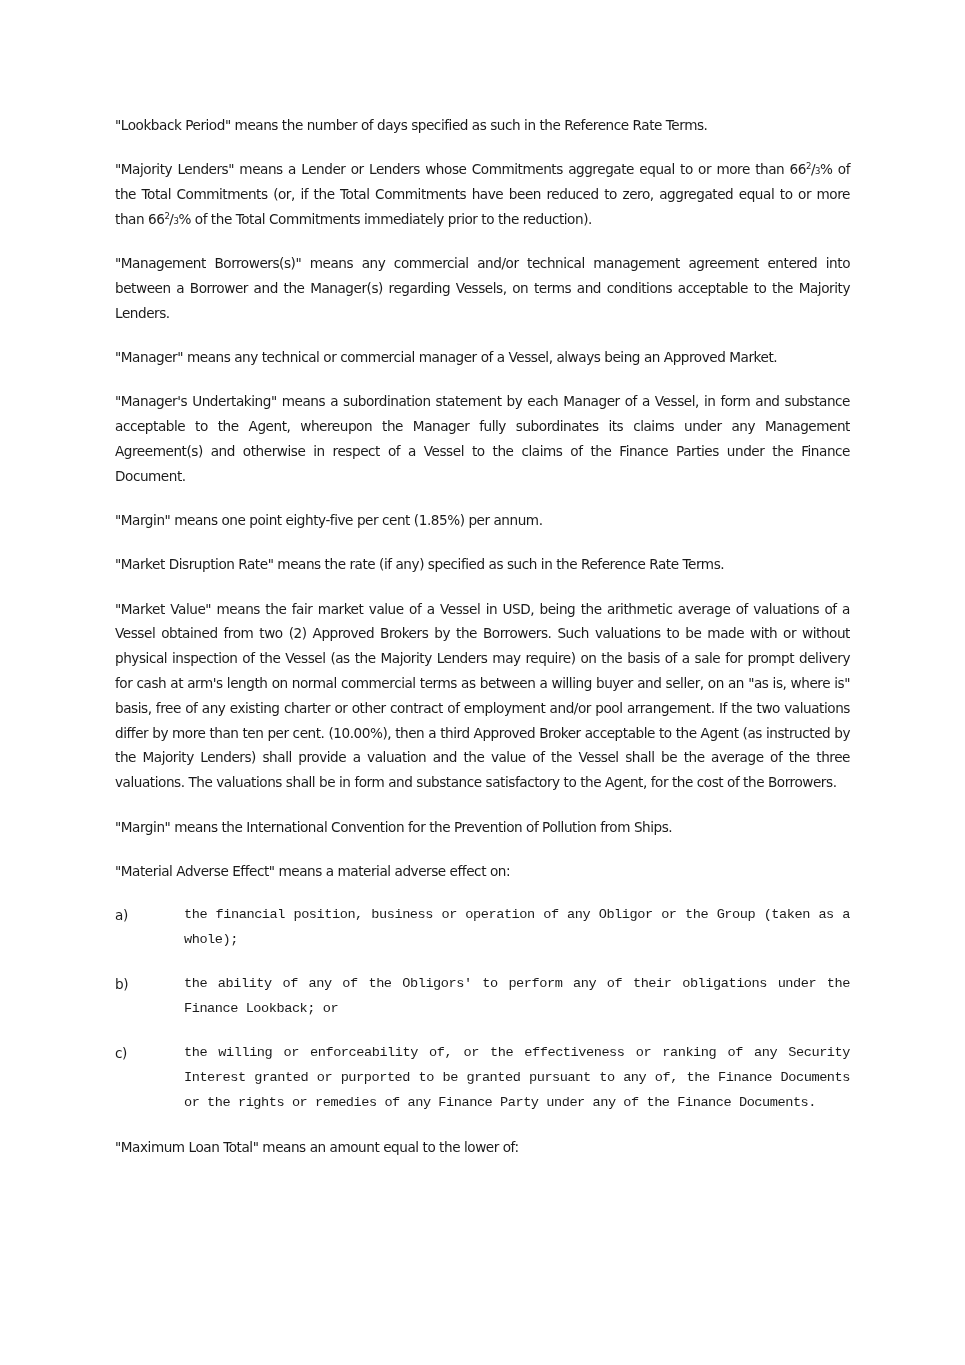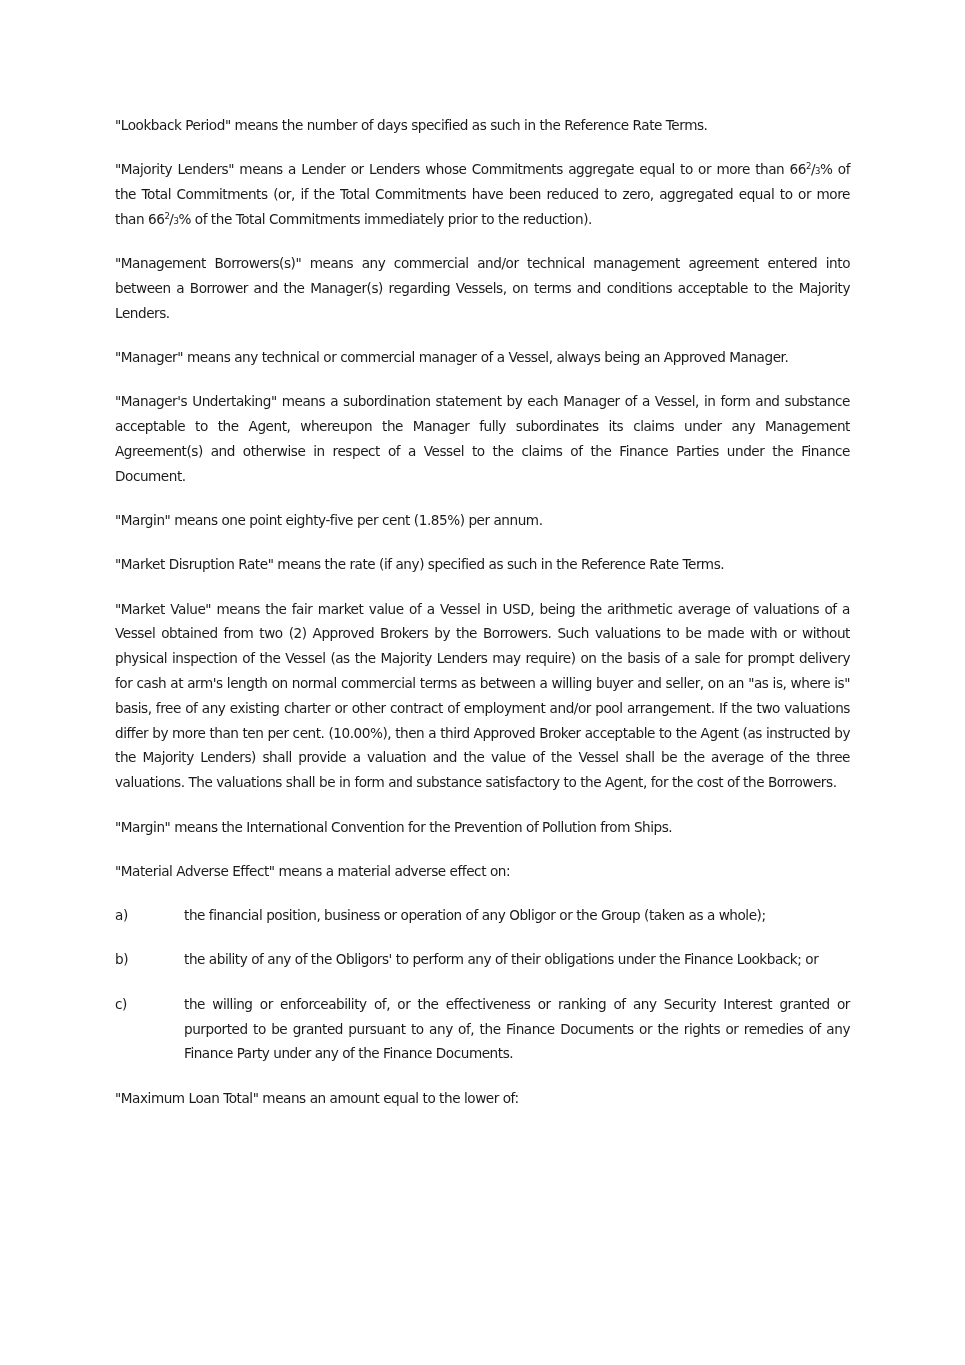--- a/index.html
+++ b/index.html
@@ -2,37 +2,37 @@
 <html><head>
 <meta charset="utf-8">
 <style>
   html, body { margin:0; padding:0; background:#fff; }
   body { width:965px; height:1365px; position:relative; font-family:"DejaVu Sans", sans-serif; color:#1a1a1a; }
   .page { position:absolute; left:115px; top:113px; width:735px; font-size:13.6px; line-height:24.8px; letter-spacing:-0.45px; }
   .p { margin:0 0 19.5px 0; text-align:justify; }
   .p b { font-weight:normal; }
   .item { display:flex; margin:0 0 19.5px 0; }
   .item .lbl { width:69px; flex:none; }
-  .item .txt { flex:1; text-align:justify; }
+  .item .txt { flex:1; text-align:justify;font-family:Liberation Mono, monospace; }
   sup, sub { font-size:8.5px; line-height:0; }
   sup { vertical-align:5px; }
   sub { vertical-align:0px; }
   .footer { position:absolute; top:1368px; left:115px; width:735px; font-size:10.5px; display:flex; justify-content:flex-start; letter-spacing:-0.3px;flex-direction:column; }
 </style>
 </head>
 <body>
 
 <div class="page">
   <p class="p">"<b>Lookback Period</b>"<span> means the number of days specified as such in the Reference Rate Terms.</span></p>
 
   <p class="p">"<b>Majority Lenders</b>"<span> means a Lender or Lenders whose Commitments aggregate equal to or more than 66</span><sup>2</sup>/<sub>3</sub><span>% of the Total Commitments (or, if the Total Commitments have been reduced to zero, aggregated equal to or more than 66</span><sup>2</sup>/<sub>3</sub><span>% of the Total Commitments immediately prior to the reduction).</span></p>
 
   <p class="p">"<b>Management Borrowers(s)</b>"<span> means any commercial and/or technical management agreement entered into between a Borrower and the Manager(s) regarding Vessels, on terms and conditions acceptable to the Majority Lenders.</span></p>
 
-  <p class="p">"<b>Manager</b>"<span> means any technical or commercial manager of a Vessel, always being an Approved Manager.</span></p>
+  <p class="p">"<b>Manager</b>"<span> means any technical or commercial manager of a Vessel, always being an Approved Market.</span></p>
 
   <p class="p">"<b>Manager's Undertaking</b>"<span> means a subordination statement by each Manager of a Vessel, in form and substance acceptable to the Agent, whereupon the Manager fully subordinates its claims under any Management Agreement(s) and otherwise in respect of a Vessel to the claims of the Finance Parties under the Finance Document.</span></p>
 
   <p class="p">"<b>Margin</b>"<span> means one point eighty-five per cent (1.85%) per annum.</span></p>
 
   <p class="p">"<b>Market Disruption Rate</b>"<span> means the rate (if any) specified as such in the Reference Rate Terms.</span></p>
 
   <p class="p">"<b>Market Value</b>"<span> means the fair market value of a Vessel in USD, being the arithmetic average of valuations of a Vessel obtained from two (2) Approved Brokers by the Borrowers. Such valuations to be made with or without physical inspection of the Vessel (as the Majority Lenders may require) on the basis of a sale for prompt delivery for cash at arm's length on normal commercial terms as between a willing buyer and seller, on an "as is, where is" basis, free of any existing charter or other contract of employment and/or pool arrangement. If the two valuations differ by more than ten per cent. (10.00%), then a third Approved Broker acceptable to the Agent (as instructed by the Majority Lenders) shall provide a valuation and the value of the Vessel shall be the average of the three valuations. The valuations shall be in form and substance satisfactory to the Agent, for the cost of the Borrowers.</span></p>
 
   <p class="p">"<b>Margin</b>"<span> means the International Convention for the Prevention of Pollution from Ships.</span></p>

